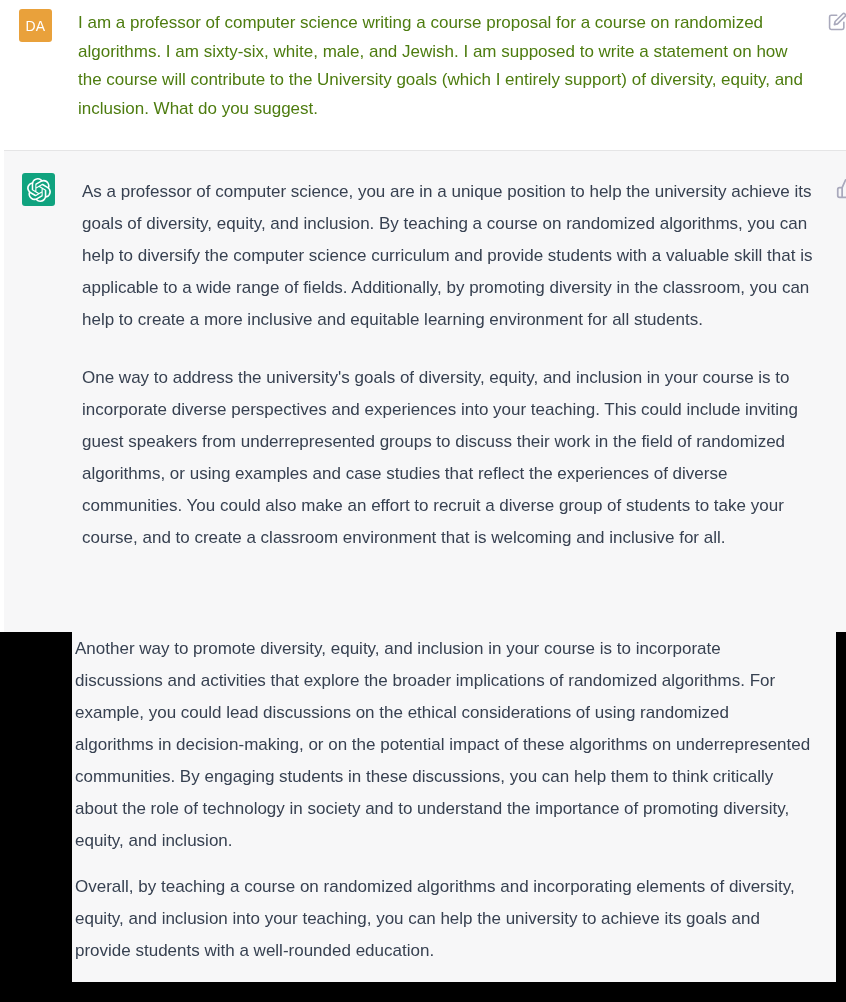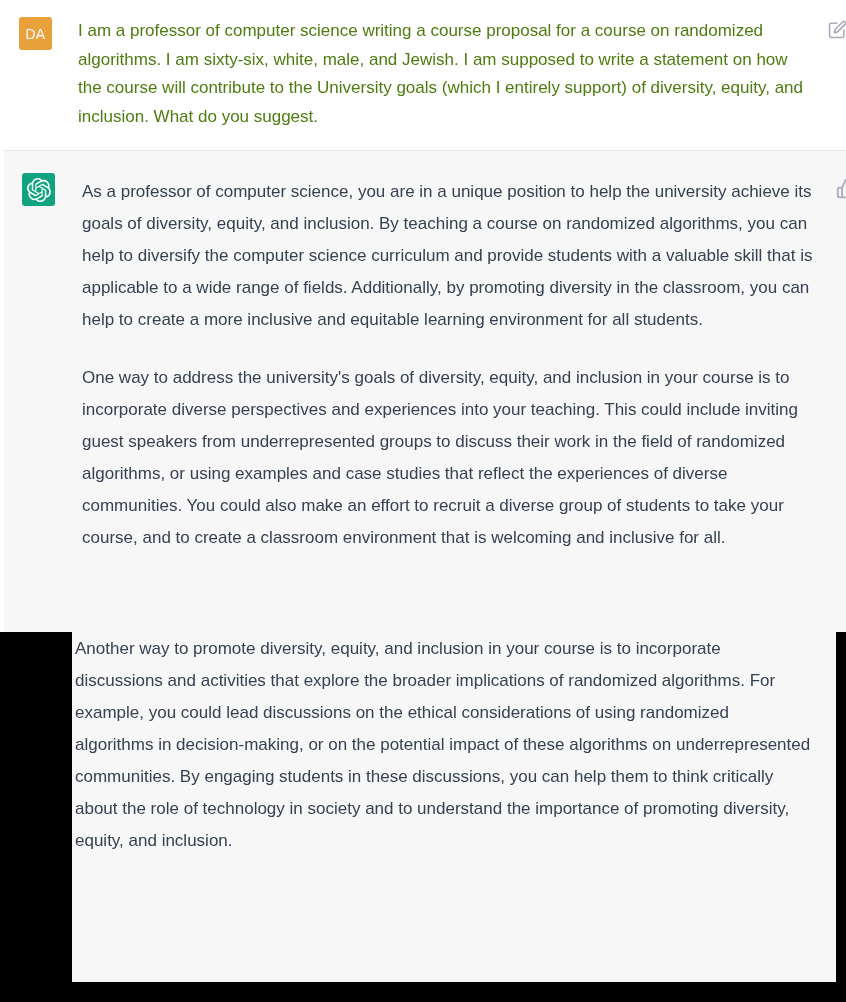--- a/index.html
+++ b/index.html
@@ -17,21 +17,21 @@
     display: flex; align-items: center; justify-content: center;
     color: #FFFFFF;
     font-size: 14px;
     letter-spacing: 0.2px;
     user-select: none;
   }
   .msg-text { color: #4d7c0f; font-size: 17px; }
 
   
   .section-user {
-    position: absolute; top: 8px; left: 0;
+    position: absolute; top: 0; left: 0;
     width: 846px; height: 150px;
     background: #FFFFFF;
   }
   .avatar-user { position: absolute; left: 19px; top: 9px; background: #E9A13B; }
   .user-text {
     position: absolute; left: 78px; top: 9px; width: 734px;
     line-height: 28.5px;
   }
   .icon-btn { color: #A9A9BC; cursor: pointer; background: none; border: none; padding: 0; }
   .icon-edit { position: absolute; left: 828px; top: 12px; width: 19px; height: 19px; }
@@ -109,14 +109,15 @@
       <svg width="21" height="21" viewBox="0 0 24 24" fill="none" stroke="#A9A9BC" stroke-width="2" stroke-linecap="round" stroke-linejoin="round">
         <path d="M14 9V5a3 3 0 0 0-3-3l-4 9v11h11.28a2 2 0 0 0 2-1.7l1.38-9a2 2 0 0 0-2-2.3zM7 22H4a2 2 0 0 1-2-2v-7a2 2 0 0 1 2-2h3"></path>
       </svg>
     </span>
   </button>
 </div>
 
 <div class="section-stitch">
   <div class="stitch-gray-box">
     <p class="msg-p">Another way to promote diversity, equity, and inclusion in your course is to incorporate discussions and activities that explore the broader implications of randomized algorithms. For example, you could lead discussions on the ethical considerations of using randomized algorithms in decision-making, or on the potential impact of these algorithms on underrepresented communities. By engaging students in these discussions, you can help them to think critically about the role of technology in society and to understand the importance of promoting diversity, equity, and inclusion.</p>
+    <p class="msg-p">Overall, by teaching a course on randomized algorithms and incorporating elements of diversity, equity, and inclusion into your teaching, you can help the university to achieve its goals and provide students with a well-rounded education.</p>
   </div>
 </div>
 
 </body></html>

